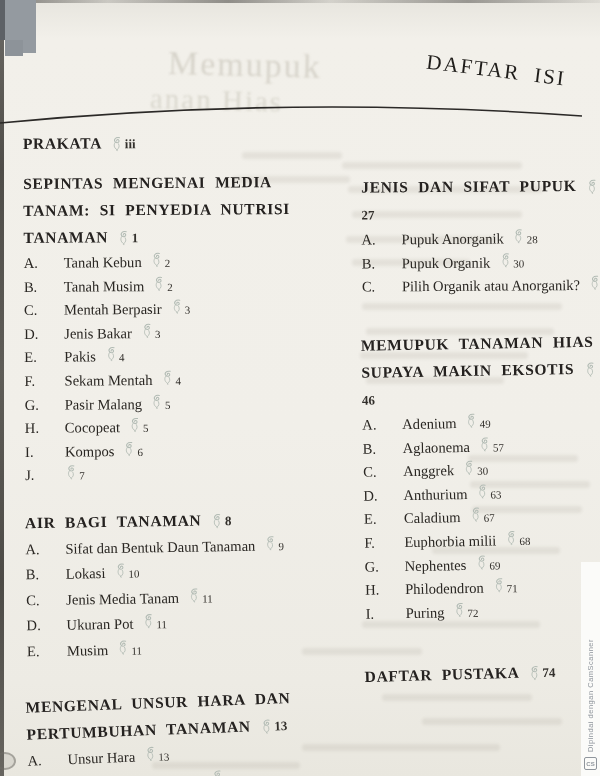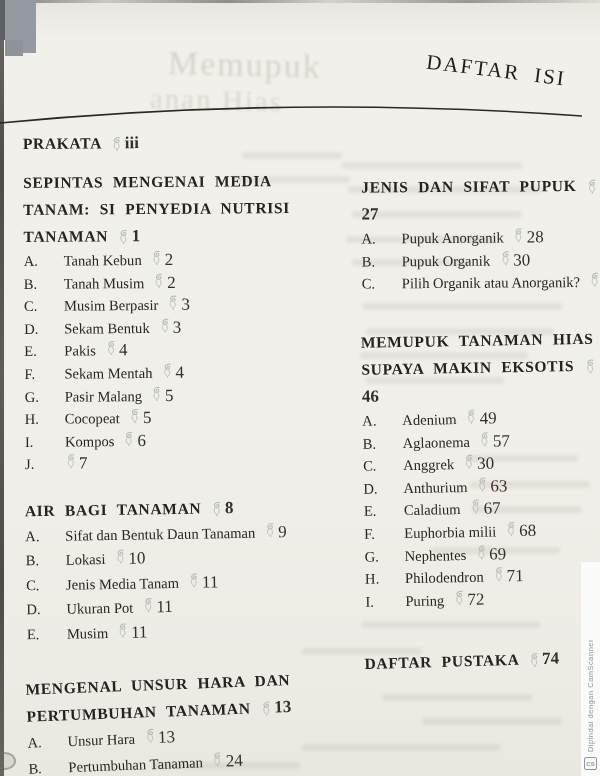--- a/index.html
+++ b/index.html
@@ -38,29 +38,29 @@
   .col-right{flex:1;padding-left:16px;padding-top:46px;}
   section{margin:0 0 20px 0;}
   .col-right section{margin-bottom:24px;}
   .col-left section:nth-of-type(1){margin-bottom:12px;}
   .col-left section:nth-of-type(3){transform:rotate(-0.5deg);}
   .col-left section:nth-of-type(4){transform:rotate(-1.7deg);margin-top:26px;}
   .col-right section:nth-of-type(2){transform:rotate(-0.6deg);margin-top:32px;}
   .col-right section:nth-of-type(3){transform:rotate(-1.2deg);margin-top:36px;}
   .sec-title{margin:0;font-size:15.5px;font-weight:700;line-height:27px;
     letter-spacing:.7px;word-spacing:5px;color:#252220;}
-  .sec-title .sec-page{font-size:17px;font-weight:600;letter-spacing:0;word-spacing:0;}
+  .sec-title .sec-page{font-size:13px;font-weight:600;letter-spacing:0;word-spacing:0;}
   .toc-row{display:flex;align-items:baseline;line-height:22.6px;font-size:14.6px;}
   .col-left section:nth-of-type(3) .toc-row{line-height:24.4px;}
   .col-left section:nth-of-type(4) .toc-row{line-height:25px;}
   .letter{flex:0 0 40px;}
   .label{margin-right:9px;white-space:nowrap;}
   .orn{display:inline-block;width:13px;height:15px;vertical-align:-3px;margin-right:1px;}
   .orn svg{display:block;width:13px;height:15px;}
-  .pg{font-size:17px;color:#33302c;}
+  .pg{font-size:11px;color:#33302c;}
   
   .wm-strip{position:absolute;right:0;bottom:0;width:19px;height:214px;background:#fbfbf9;
     display:flex;flex-direction:column;align-items:center;justify-content:flex-end;gap:5px;padding-bottom:6px;box-sizing:border-box;}
   .wm-text{writing-mode:vertical-rl;transform:rotate(180deg);font-family:"Liberation Sans","DejaVu Sans",sans-serif;
     font-size:7.5px;color:#8f959c;letter-spacing:.5px;white-space:nowrap;}
   .wm-logo{width:11px;height:11px;border:1px solid #8f959c;border-radius:2px;color:#8f959c;
     font-family:"Liberation Sans","DejaVu Sans",sans-serif;font-size:6px;font-weight:700;
     display:flex;align-items:center;justify-content:center;}
 </style>
 </head>
@@ -150,33 +150,33 @@
       <svg viewBox="0 0 14 16">
         <path d="M9.5 1.5 C5 0.5 2.5 4 5 6.2 C7 7.8 9.8 6 8.6 4.2 C7.8 3 5.8 3.6 6.4 5" fill="none" stroke="#b2bbb4" stroke-width="1.1" stroke-linecap="round"></path>
         <path d="M5 6.2 C2.6 8.4 3.2 12.6 6.2 14.2 M8.2 8 C9.6 10.4 9 12.8 6.8 14.4 M6.4 14.6 C6 15.4 6.4 15.8 7 15.6" fill="none" stroke="#b2bbb4" stroke-width="0.9" stroke-linecap="round"></path>
       </svg>
     </span>
               <span class="pg">2</span>
   </div>
 
   <div class="toc-row">
     <span class="letter">C.</span>
-    <span class="label">Musim Berpasir</span>
+    <span class="label">Mentah Berpasir</span>
     <span class="orn">
       <svg viewBox="0 0 14 16">
         <path d="M9.5 1.5 C5 0.5 2.5 4 5 6.2 C7 7.8 9.8 6 8.6 4.2 C7.8 3 5.8 3.6 6.4 5" fill="none" stroke="#b2bbb4" stroke-width="1.1" stroke-linecap="round"></path>
         <path d="M5 6.2 C2.6 8.4 3.2 12.6 6.2 14.2 M8.2 8 C9.6 10.4 9 12.8 6.8 14.4 M6.4 14.6 C6 15.4 6.4 15.8 7 15.6" fill="none" stroke="#b2bbb4" stroke-width="0.9" stroke-linecap="round"></path>
       </svg>
     </span>
               <span class="pg">3</span>
   </div>
 
   <div class="toc-row">
     <span class="letter">D.</span>
-    <span class="label">Sekam Bentuk</span>
+    <span class="label">Jenis Bakar</span>
     <span class="orn">
       <svg viewBox="0 0 14 16">
         <path d="M9.5 1.5 C5 0.5 2.5 4 5 6.2 C7 7.8 9.8 6 8.6 4.2 C7.8 3 5.8 3.6 6.4 5" fill="none" stroke="#b2bbb4" stroke-width="1.1" stroke-linecap="round"></path>
         <path d="M5 6.2 C2.6 8.4 3.2 12.6 6.2 14.2 M8.2 8 C9.6 10.4 9 12.8 6.8 14.4 M6.4 14.6 C6 15.4 6.4 15.8 7 15.6" fill="none" stroke="#b2bbb4" stroke-width="0.9" stroke-linecap="round"></path>
       </svg>
     </span>
               <span class="pg">3</span>
   </div>
 
   <div class="toc-row">

